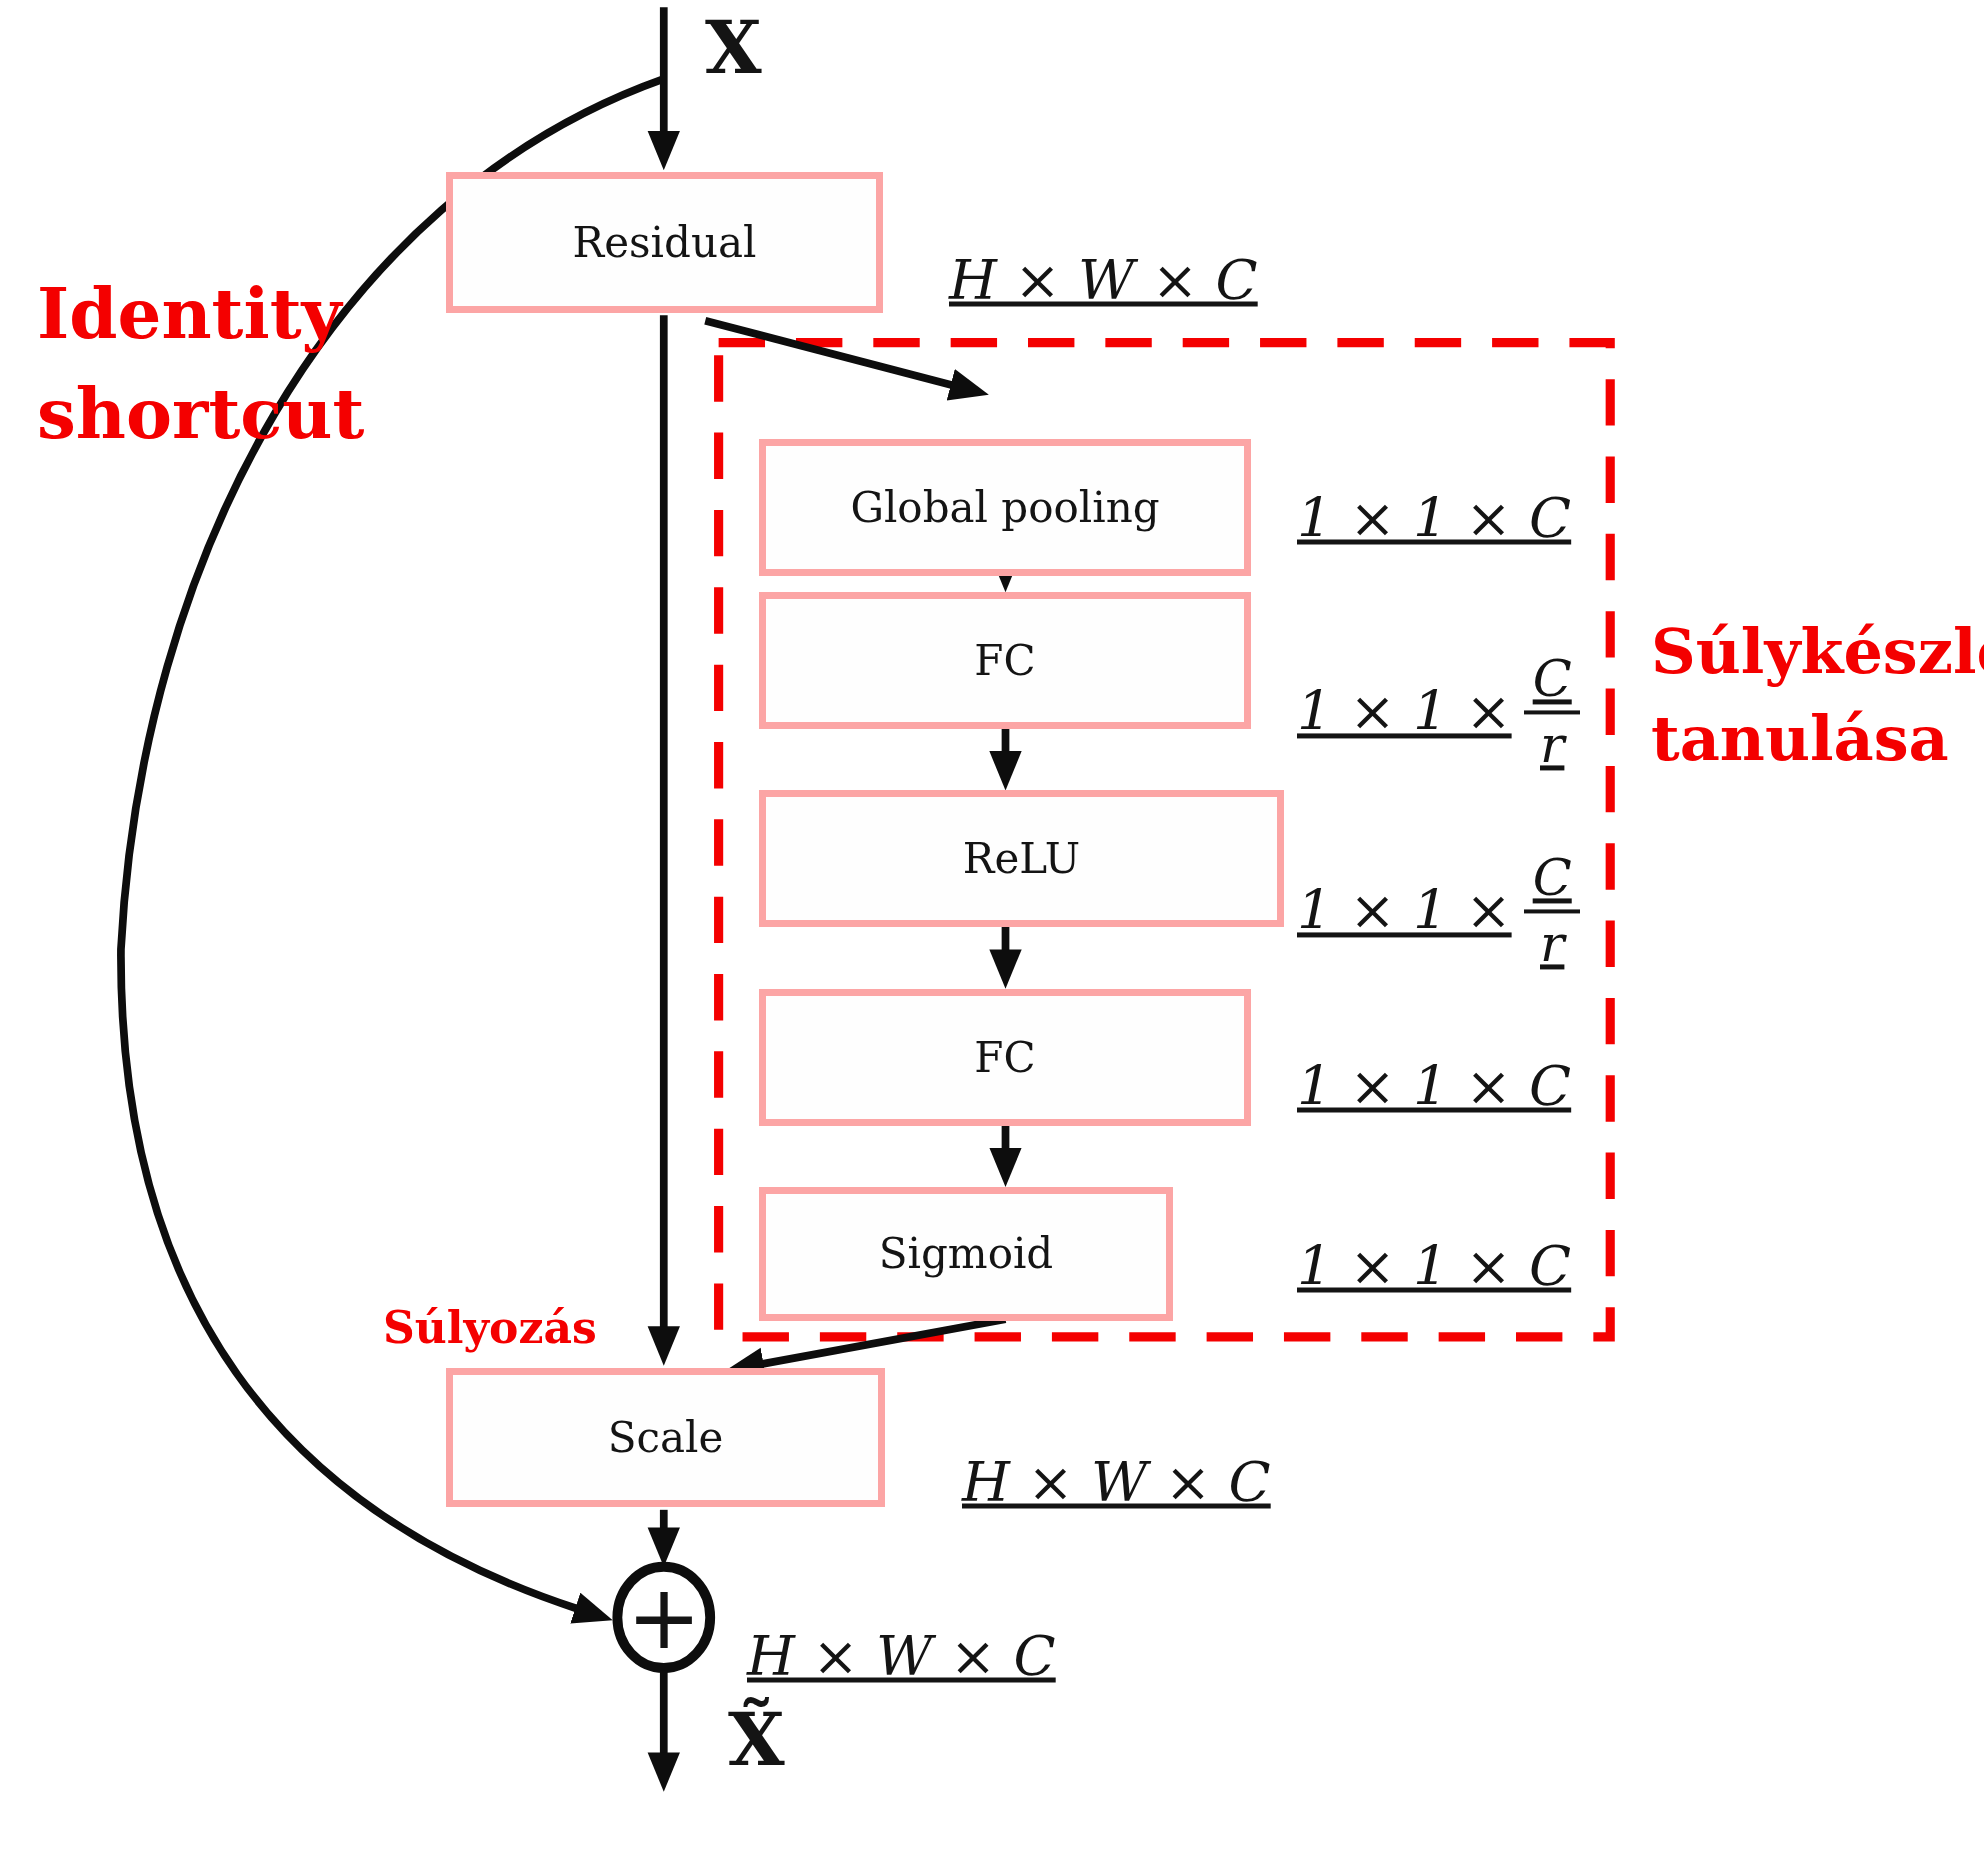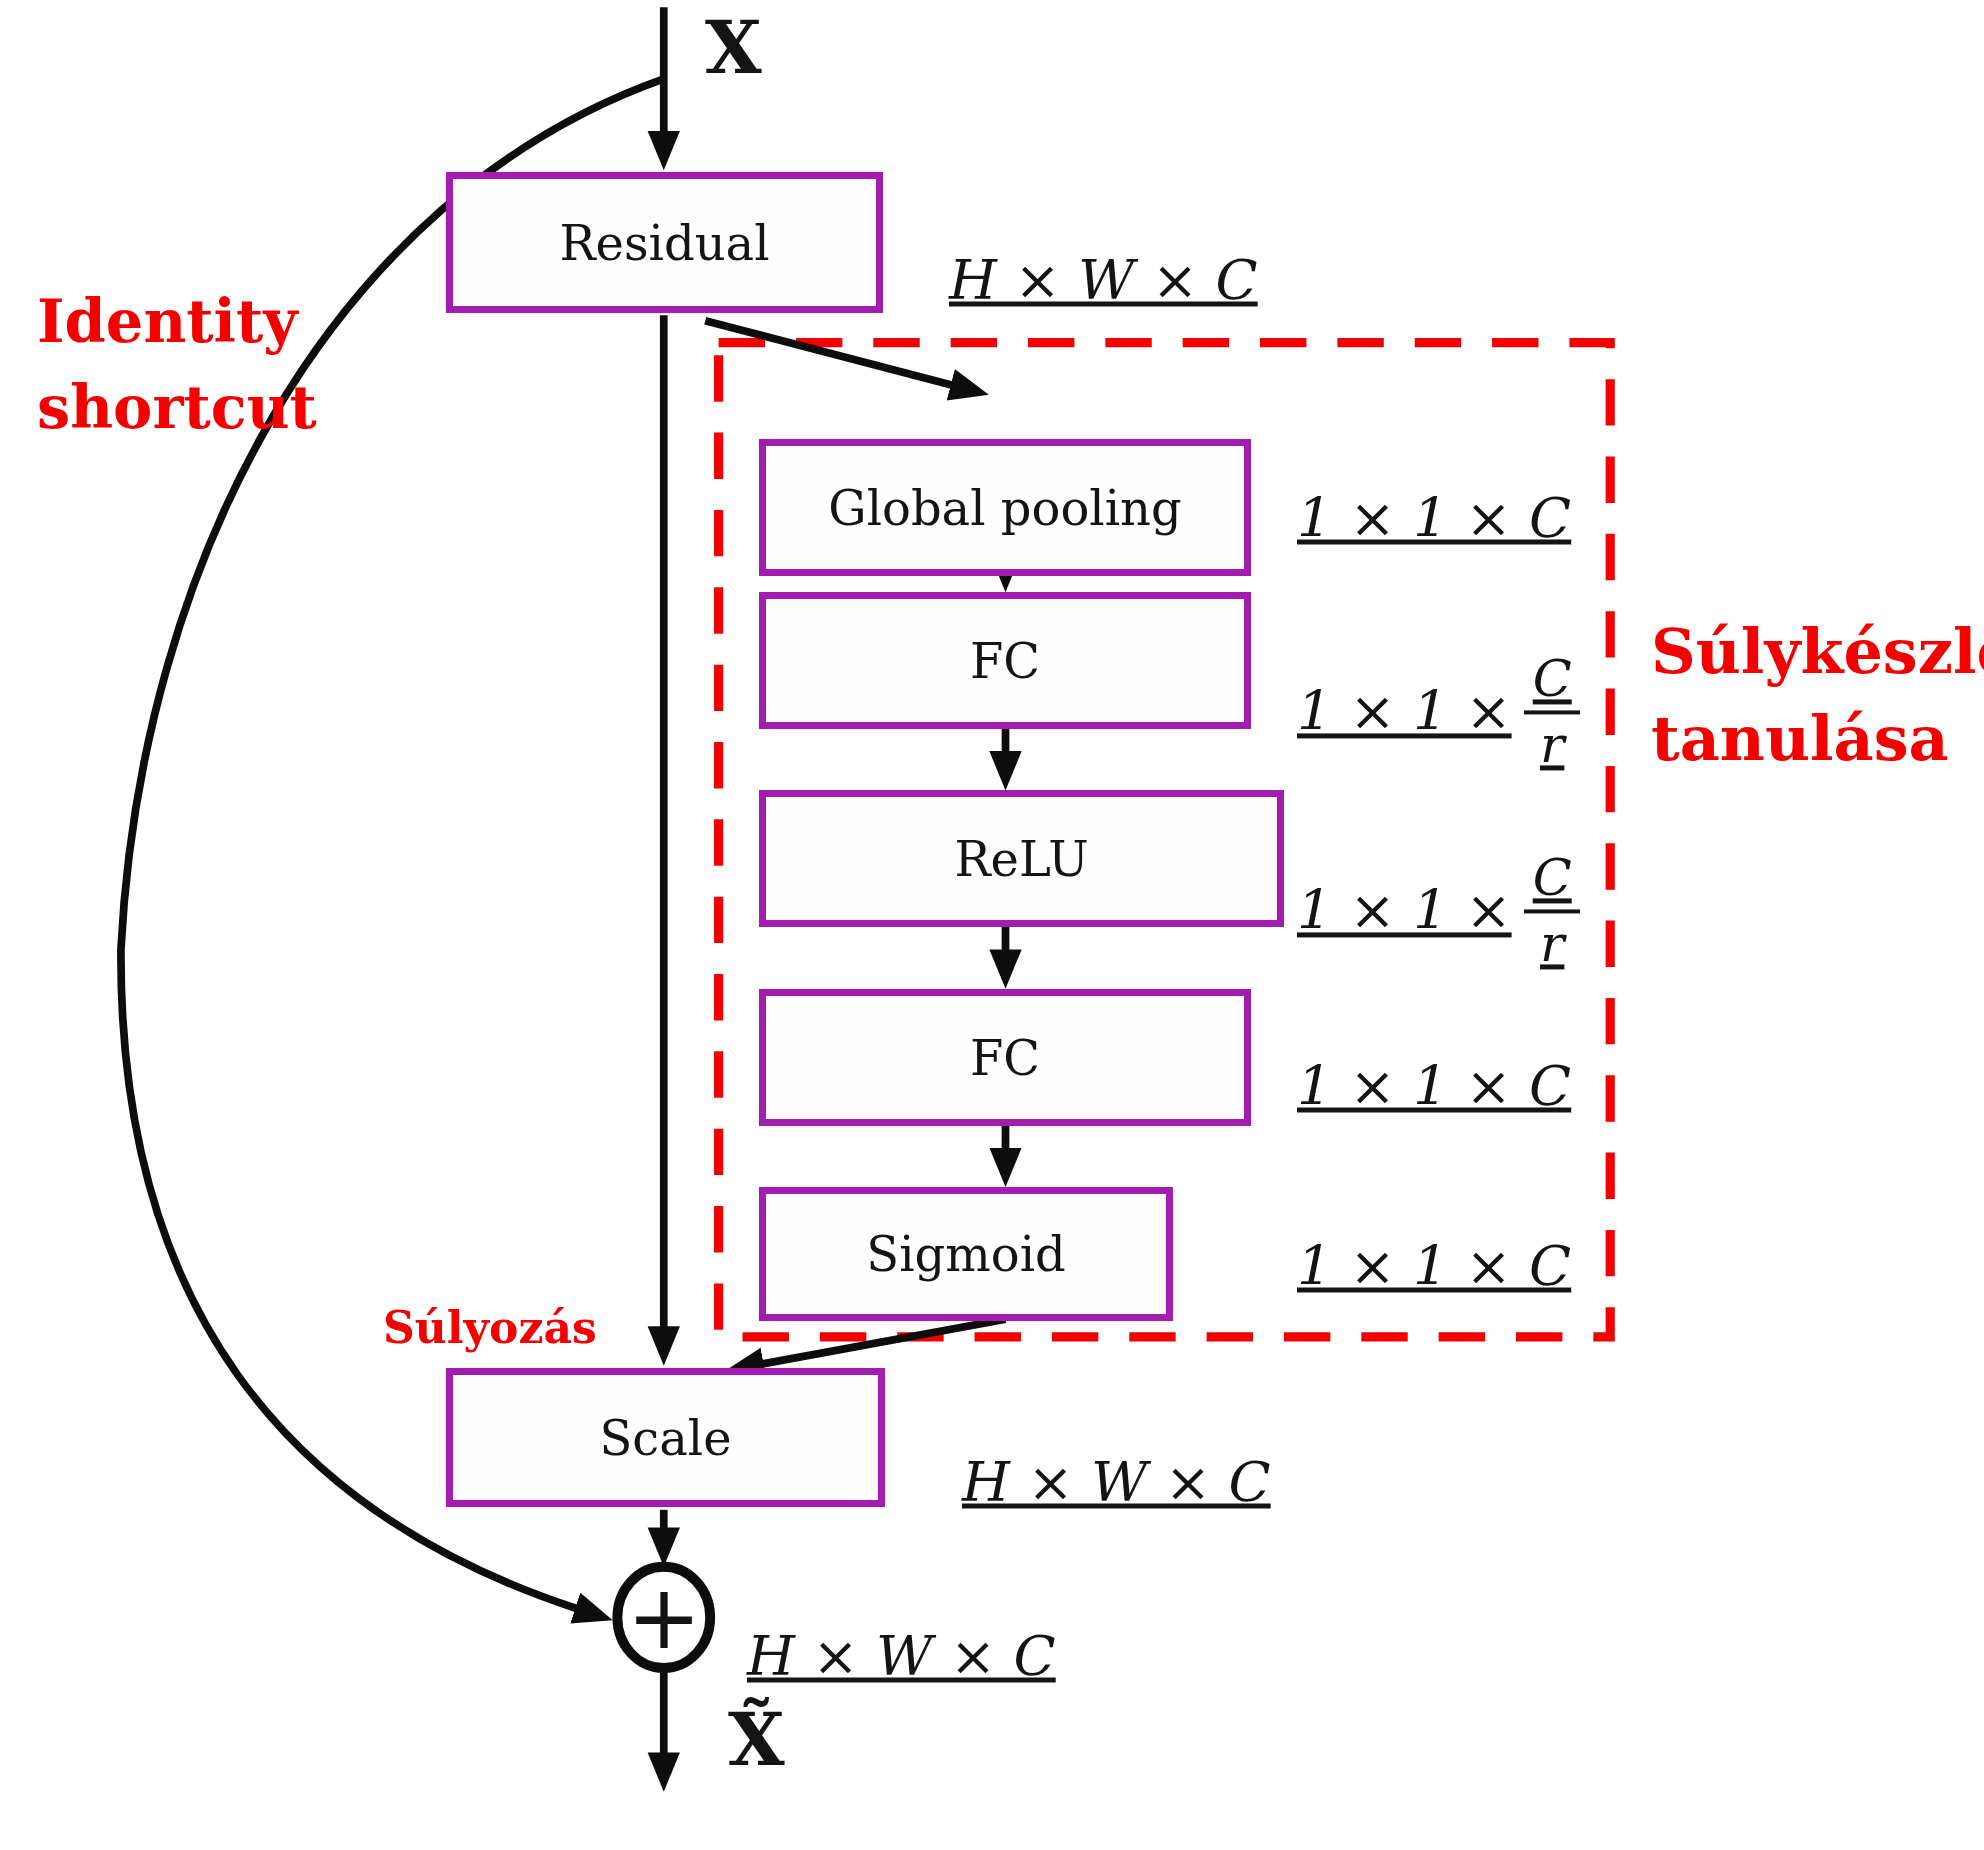--- a/index.html
+++ b/index.html
@@ -9,23 +9,23 @@
     background:#ffffff;
     font-family:"DejaVu Serif", serif;
     color:#141414;
     overflow:hidden;
   }
   svg.wires{position:absolute;left:0;top:0;z-index:1;}
   .stroke{stroke:#0d0d0d;stroke-width:11;fill:none;}
   .thick{stroke-width:14;}
   .box{
     position:absolute;z-index:2;box-sizing:border-box;
-    border:7px solid #a21caf;background:#fefefe;
+    border:7px solid #fca5a5;background:#fefefe;
     display:flex;align-items:center;justify-content:center;
-    font-size:48px;line-height:1;white-space:nowrap;
+    font-size:42px;line-height:1;white-space:nowrap;
   }
   #residual-box{left:446px;top:172px;width:437px;height:141px;}
   #gp-box{left:759px;top:394px;width:492px;height:137px;margin-top:45px;}
   #fc1-box{left:759px;top:592px;width:492px;height:137px;}
   #relu-box{left:759px;top:790px;width:525px;height:137px;}
   #fc2-box{left:759px;top:989px;width:492px;height:137px;}
   #sigmoid-box{left:759px;top:1187px;width:414px;height:134px;}
   #scale-box{left:446px;top:1368px;width:439px;height:139px;}
 
   .dim{
@@ -42,21 +42,21 @@
   #dim-scale{left:962px;top:1482px;}
   #dim-sum{left:747px;top:1656px;}
 
   .frac{display:inline-flex;flex-direction:column;align-items:center;
         font-size:51px;line-height:1.08;margin-left:12.7px;}
   .frac .num{padding:0 8.4px 4.2px;border-bottom:4.2px solid #141414;}
   .frac .den{padding-top:2.8px;}
 
   .ann{position:absolute;z-index:2;white-space:nowrap;line-height:1;}
   .red{color:#f40000;font-weight:bold;}
-  #identity-annotation{left:37px;top:279px;font-size:59px;line-height:1.45;}
+  #identity-annotation{left:37px;top:264px;font-size:69px;line-height:1.45;}
   #weighting-annotation{left:383px;top:1306px;font-size:44px;}
   #weightlearning-annotation{left:1651px;top:609px;font-size:62px;line-height:1.40;}
 
   #input-label{left:705px;top:11.3px;font-size:73px;font-weight:bold;}
   #output-label{left:728px;top:1703px;font-size:73px;font-weight:bold;}
 
   #sum-operator{
     left:623px;top:1567px;width:82px;height:101px;z-index:2;
     display:flex;align-items:center;justify-content:center;
     font-family:"DejaVu Sans", sans-serif;font-size:89px;font-weight:normal;

